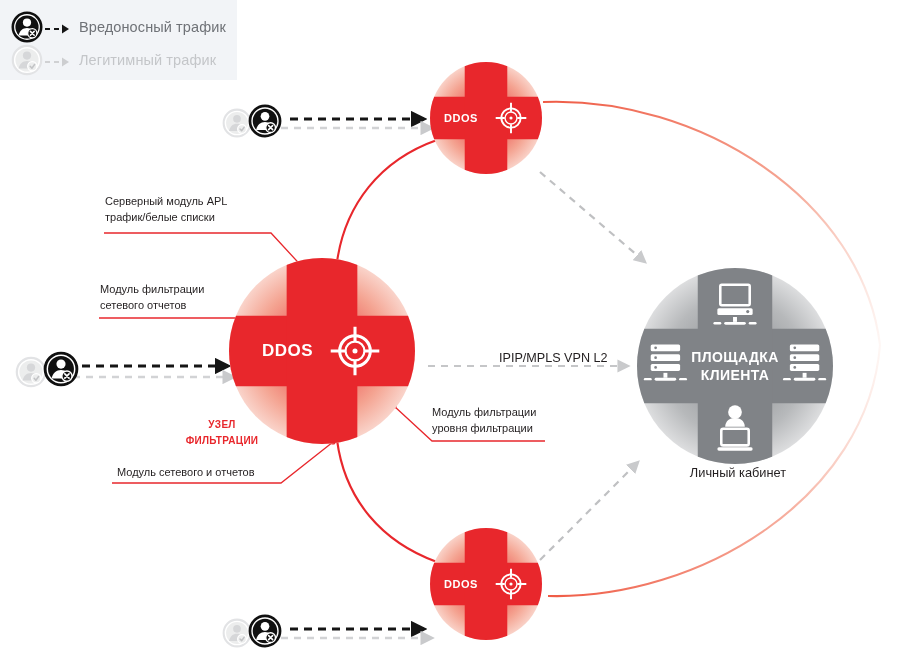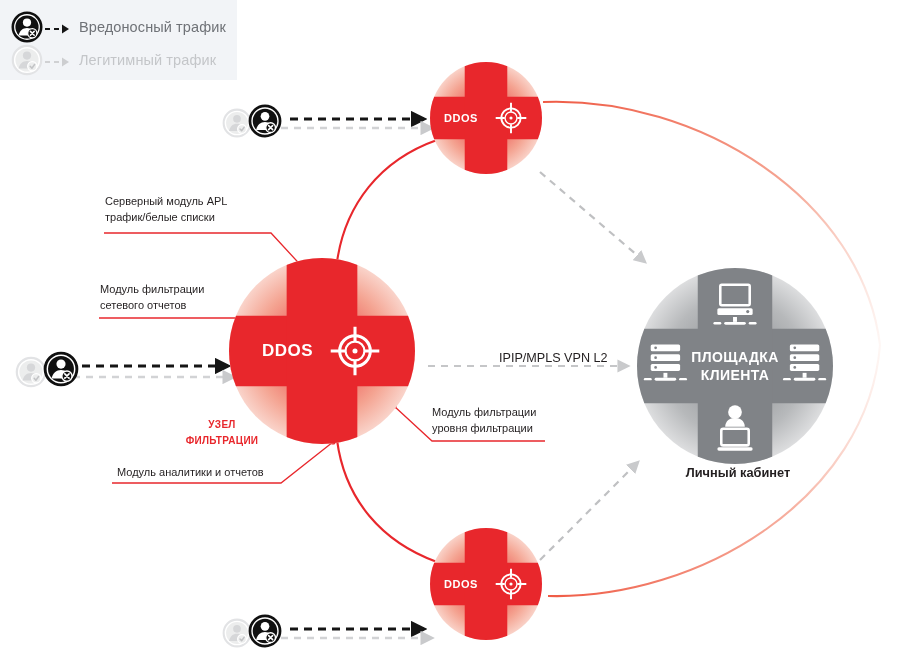--- a/index.html
+++ b/index.html
@@ -32,21 +32,21 @@
 
   .mini-arrow { width:26px; height:12px; flex:0 0 26px; margin-left:1px; }
 
   
   .lbl { position:absolute; font-size:11px; color:#231f20; line-height:16px; white-space:nowrap; }
   .lbl.center-title {
     color:#e8272c; font-weight:bold; font-size:10px; line-height:16px;
     text-align:center; letter-spacing:.3px;
   }
   .lbl.link-cap { font-size:12.6px; color:#231f20; }
-  .lbl.cabinet { font-size:12.8px; color:#231f20;font-weight:bold; }
+  .lbl.cabinet { font-size:12.8px; color:#231f20; }
 
   
   .node { position:absolute; }
   .node .nodeface { position:absolute; inset:0; }
   .node-text {
     position:absolute; left:0; top:0; width:100%; height:100%;
     display:flex; align-items:center; justify-content:center;
     color:#ffffff; font-weight:bold; pointer-events:none;gap:17px;
   }
   .ddos-word { letter-spacing:.5px; }
@@ -493,21 +493,21 @@
     <div>Модуль фильтрации</div>
     <div>сетевого отчетов</div>
   </div>
 
   <div class="lbl" style="left:432px;top:404px">
     <div>Модуль фильтрации</div>
     <div>уровня фильтрации</div>
   </div>
 
   <div class="lbl" style="left:117px;top:464px">
-    <div>Модуль аналитики и отчетов</div>
+    <div>Модуль сетевого и отчетов</div>
   </div>
 
   <div class="lbl center-title" style="left:160px;top:417px;width:124px">
     <div>УЗЕЛ</div>
     <div>ФИЛЬТРАЦИИ</div>
   </div>
 
   <div class="lbl link-cap" style="left:499px;top:350px">IPIP/MPLS VPN L2</div>
 
 </div>

